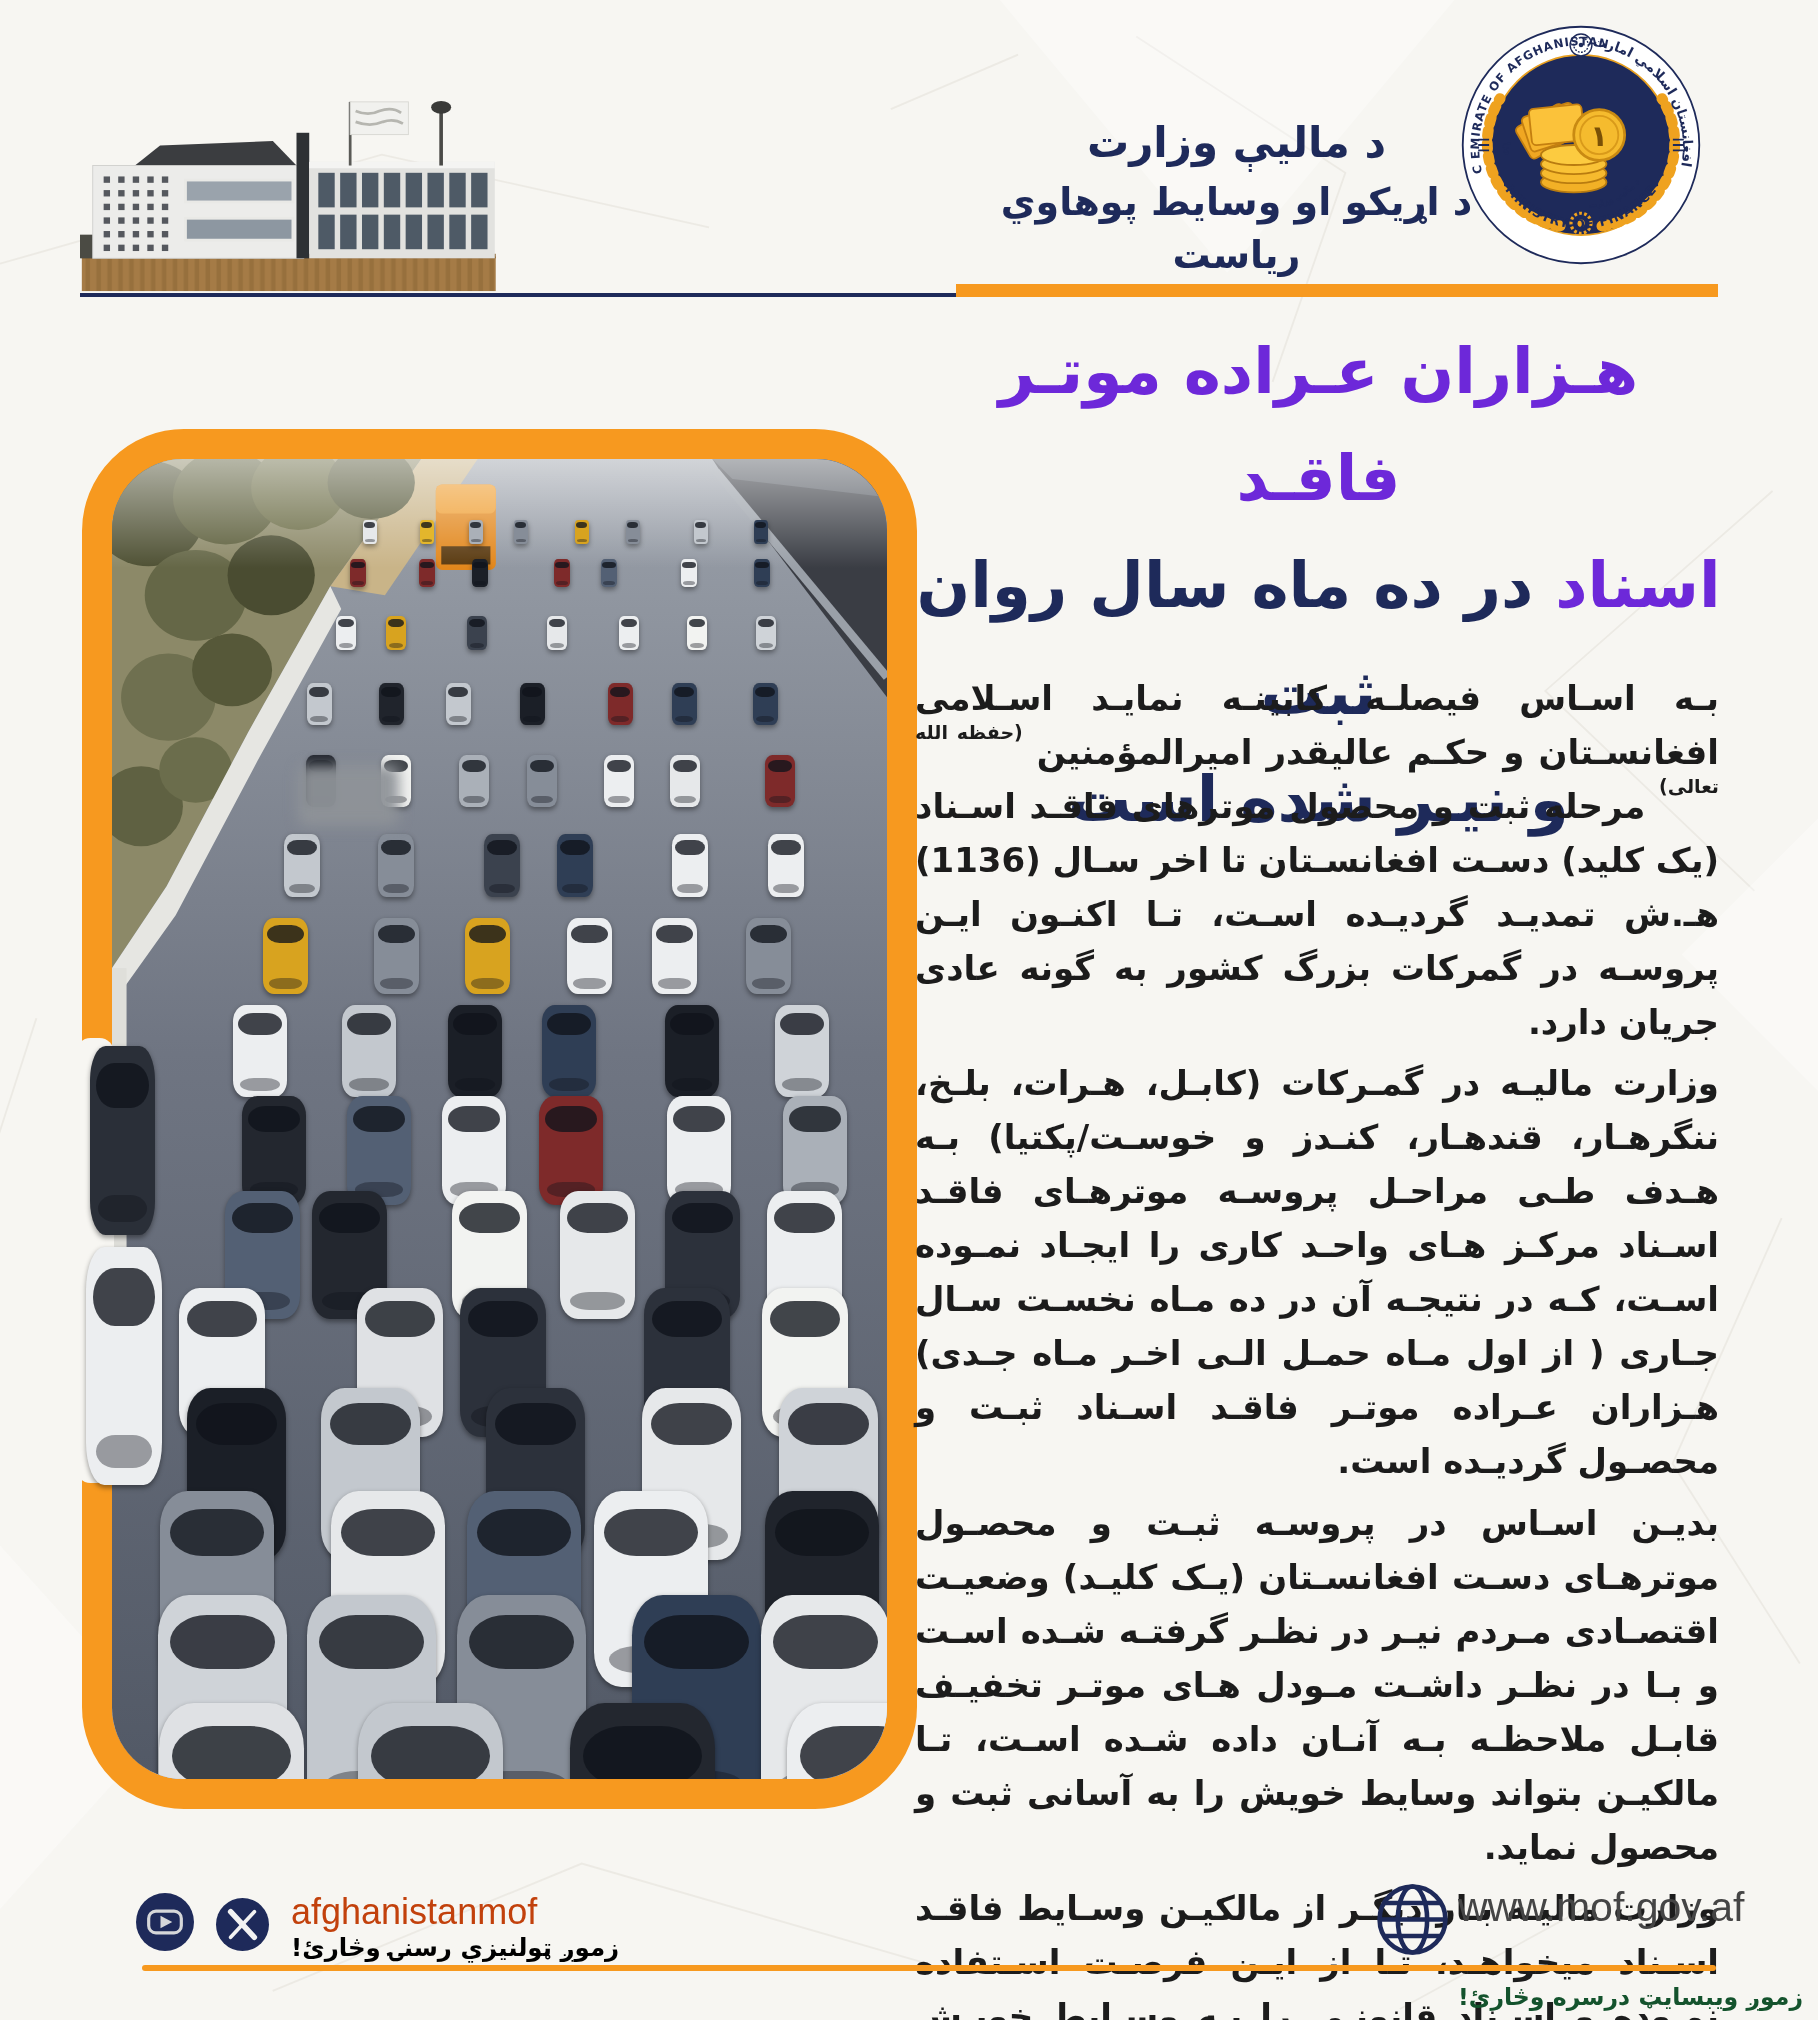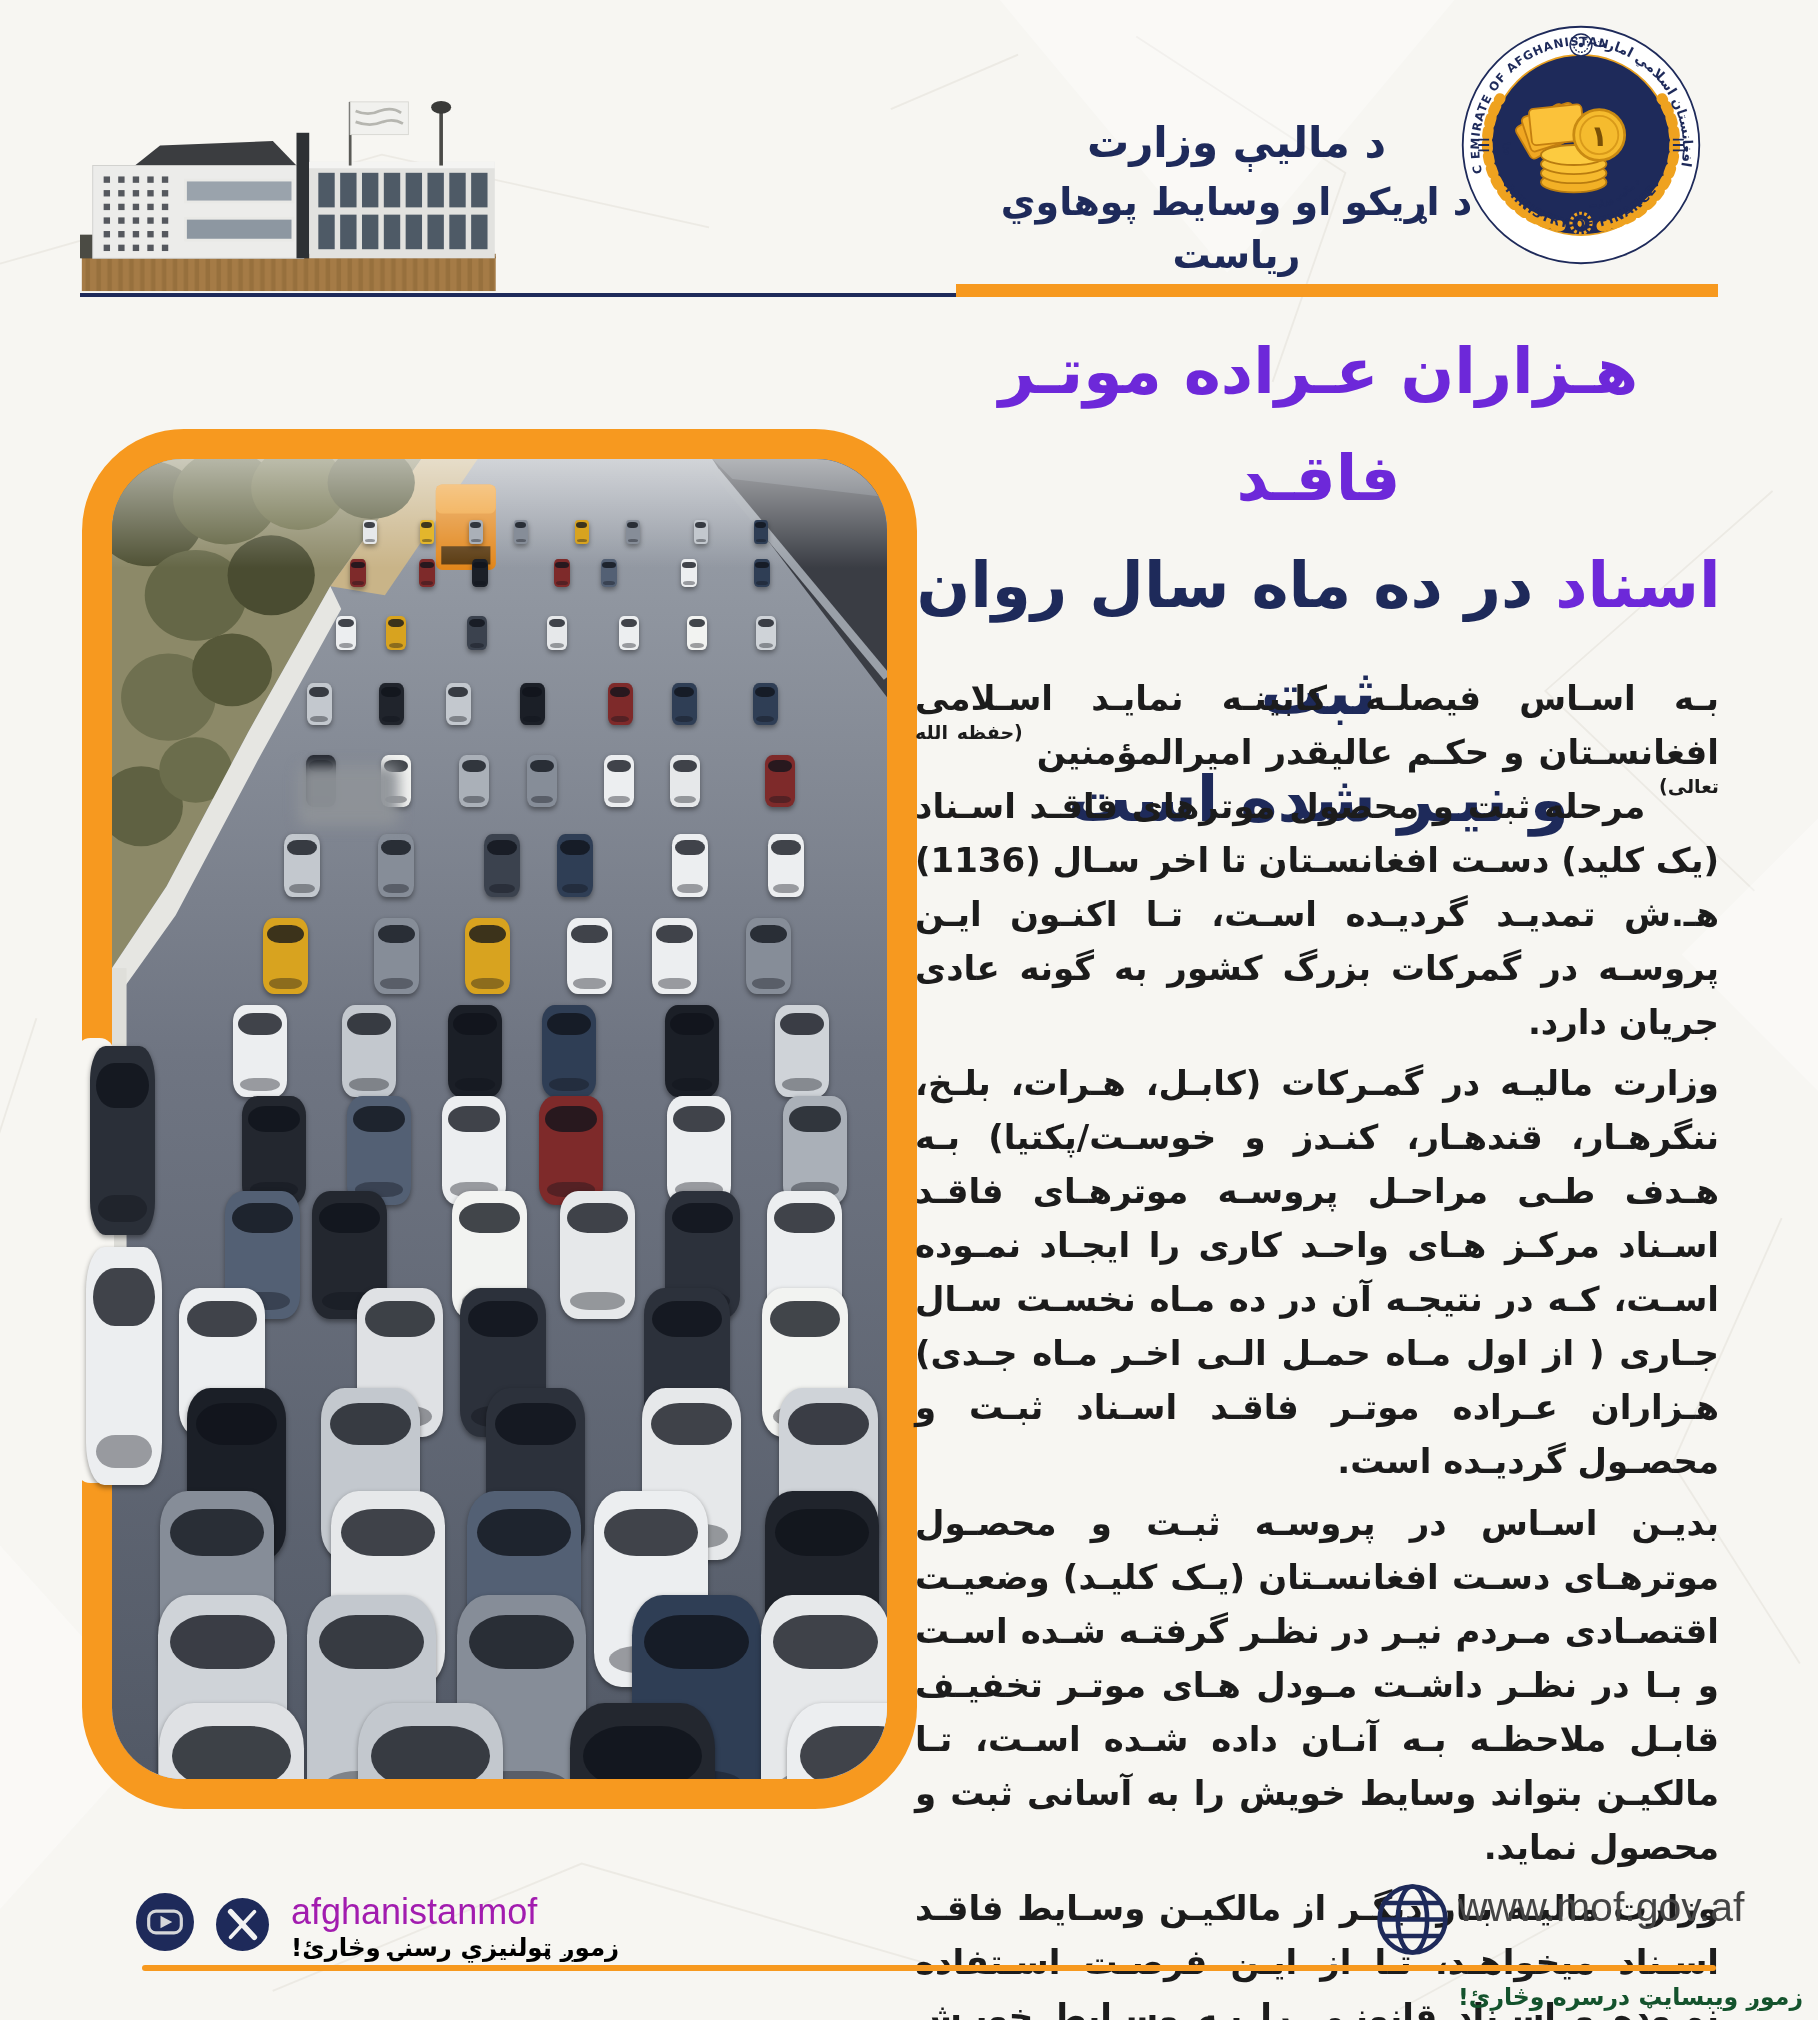--- a/index.html
+++ b/index.html
@@ -39,21 +39,21 @@
            border-radius:45% / 65%}
   .blur-patch{position:absolute;left:24%;top:23.2%;width:13%;height:4.6%;
               background:rgba(142,146,152,.95);filter:blur(6.4px);border-radius:9px}
   .frame-gap{left:76px;top:1038px;width:38px;height:445px;background:#f7f6f2;border-radius:14.5px;z-index:2}
   .breakout{z-index:3}
   
   .icon-circle{border-radius:50%;background:#1e2a5a;z-index:3}
   .yt{left:136px;top:1893px;width:58px;height:58px}
   .xx{left:216px;top:1898px;width:53px;height:53px}
   .handle{left:291px;top:1891px;font-family:"Liberation Sans",sans-serif;font-size:36px;
-          color:#a21caf;z-index:3;direction:ltr}
+          color:#c2410c;z-index:3;direction:ltr}
   .handle-cap{left:291px;top:1933px;font-size:24.5px;color:#000000;z-index:3;direction:rtl;font-weight:bold;font-family:"DejaVu Sans",sans-serif}
   .globe{left:1375px;top:1882px;width:75px;height:75px;z-index:3}
   .site{left:1458px;top:1884px;font-family:"Liberation Sans",sans-serif;font-size:41px;
         color:#454545;z-index:3;direction:ltr}
   .site-cap{left:1458px;top:1983px;font-size:23.6px;color:#14532d;z-index:3;direction:rtl;font-weight:bold}
   .footer-line{left:142px;top:1965px;width:1574px;height:6.4px;background:#f7991f;border-radius:3.6px;z-index:3}
   .building{left:80px;top:89px;width:443px;height:204px;z-index:2}
 </style>
 </head>
 <body>

